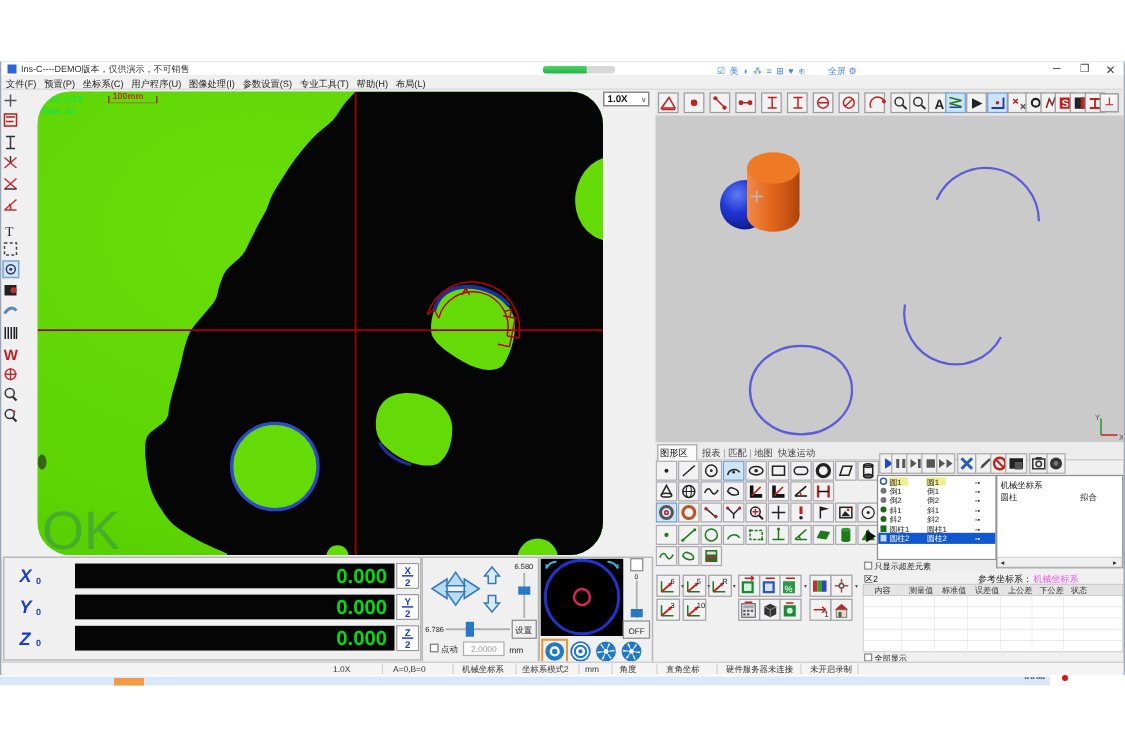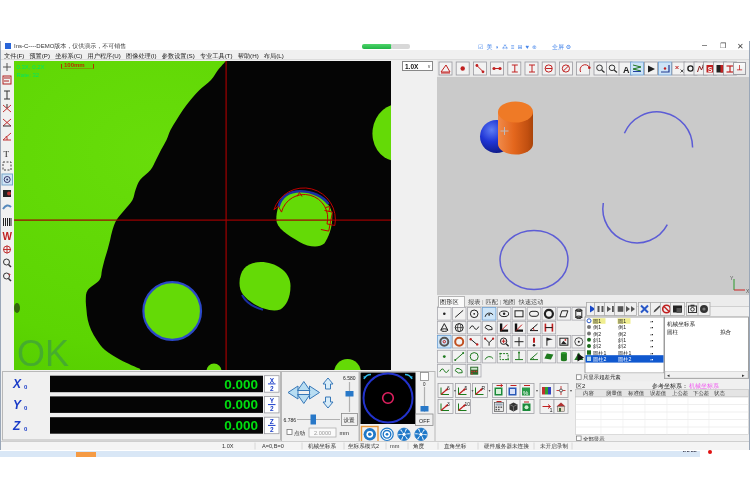--- a/index.html
+++ b/index.html
@@ -78,21 +78,21 @@
       <line x1="2" y1="189.5" x2="10" y2="189.5" stroke="#c03030"></line>
       <line x1="6" y1="185.5" x2="6" y2="193.5" stroke="#c03030"></line>
  <circle cx="5.5" cy="202" r="3" fill="none" stroke="#333"></circle>
       <line x1="7.5" y1="204.5" x2="10" y2="207" stroke="#333" stroke-width="1.5"></line>
  <circle cx="5.5" cy="216" r="3" fill="none" stroke="#333"></circle>
       <line x1="7.5" y1="218.5" x2="10" y2="221" stroke="#333" stroke-width="1.5"></line>
       <text x="7" y="216" font-size="5" fill="#c02020">+</text>
 </svg>
 </div>
 
-<div class="ab" style="left:14px;top:61px;width:377px;height:309px;background:#5cd703;overflow:hidden;" id="video">
+<div class="ab" style="left:25px;top:61px;width:377px;height:309px;background:#5cd703;overflow:hidden;border-radius:22px;" id="video">
 <svg width="421.5" height="309" viewBox="0 0 421.5 309" style="position:absolute;left:0;top:0;">
  <defs>
   <radialGradient id="vg" cx="35%" cy="30%" r="90%">
    <stop offset="0%" stop-color="#68dd0a"></stop>
           <stop offset="70%" stop-color="#5cd502"></stop>
           <stop offset="100%" stop-color="#52c900"></stop>
   </radialGradient>
  </defs>
  <rect x="0" y="0" width="421.5" height="309" fill="url(#vg)"></rect>
 

